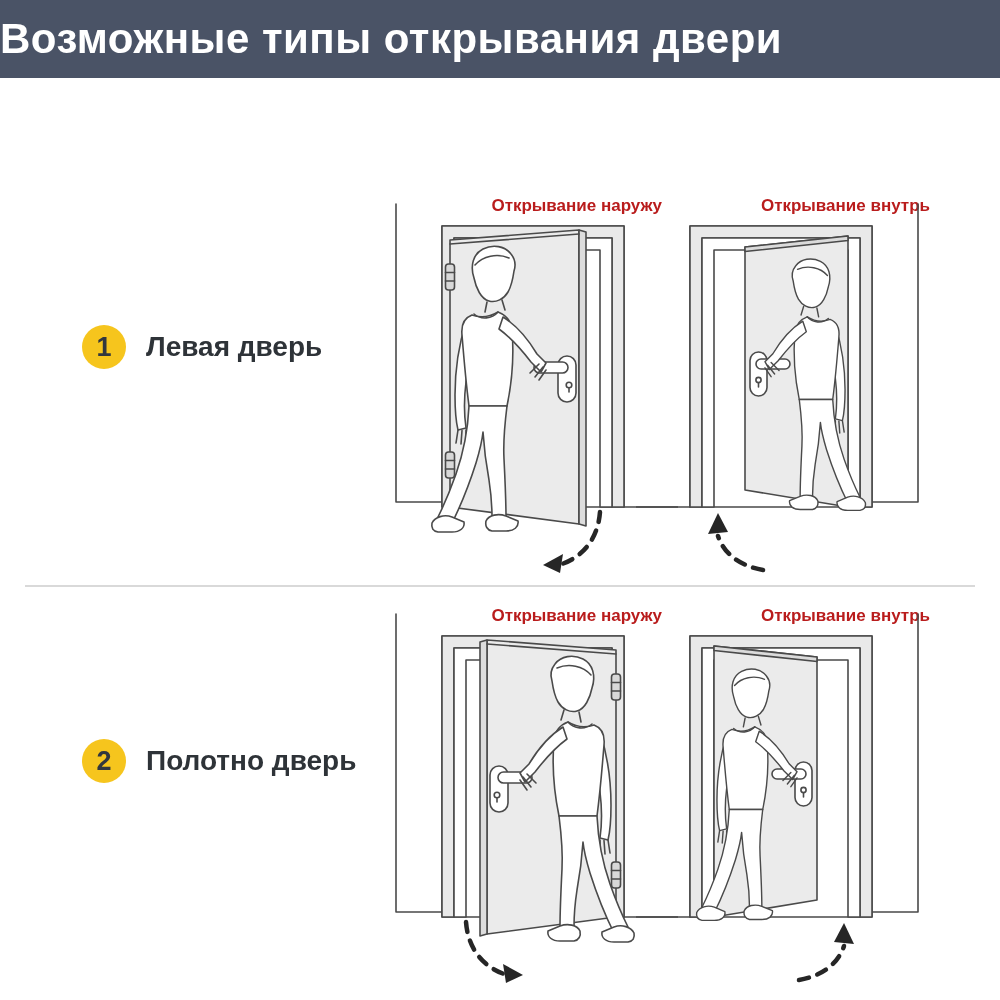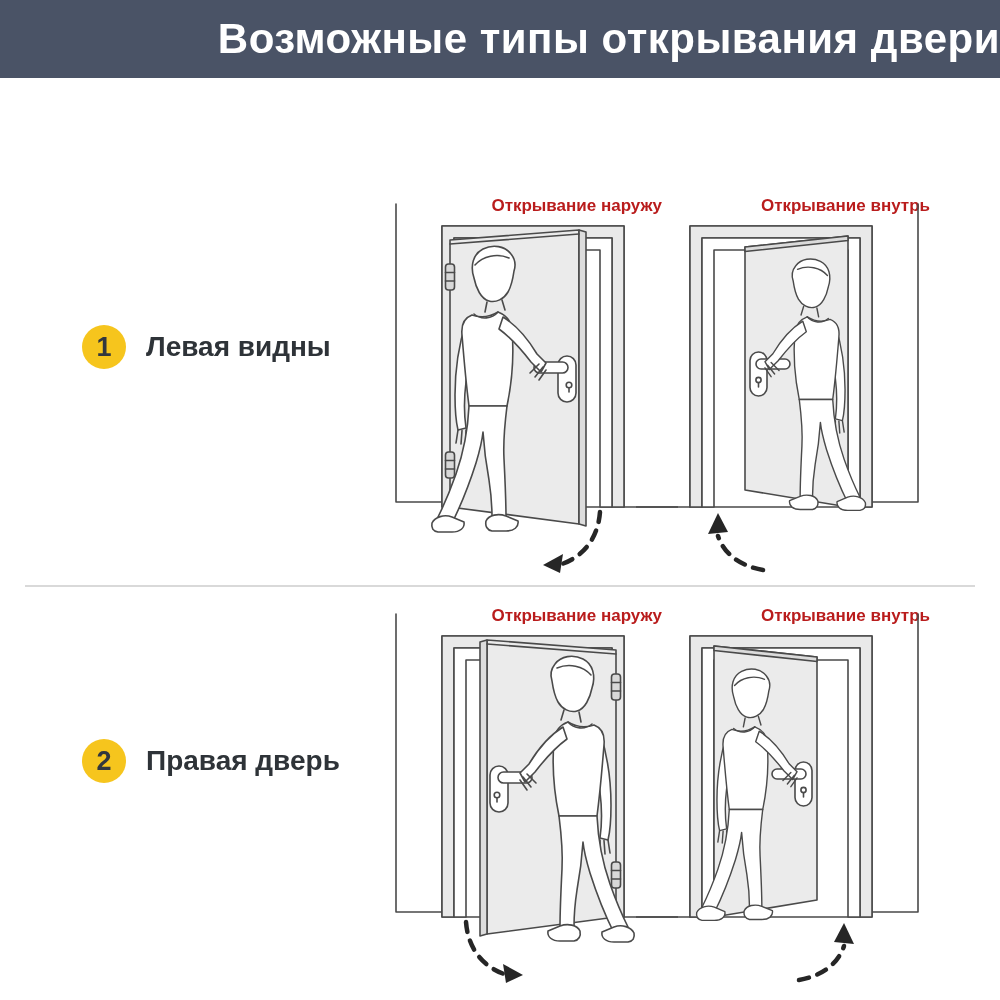--- a/index.html
+++ b/index.html
@@ -1,19 +1,19 @@
 <!DOCTYPE html>
 <html><head>
 <meta charset="utf-8">
 <style>
   html,body{margin:0;padding:0;background:#fff;}
   .page{position:relative;width:1000px;height:1000px;background:#FFFFFF;overflow:hidden;
         font-family:"Liberation Sans",sans-serif;color:#1F1F1F;}
   .header{position:absolute;left:0;top:0;width:1000px;height:78px;background:#4A5366;
-          display:flex;align-items:center;justify-content:flex-end;}
+          display:flex;align-items:center;justify-content:flex-start;}
   .header .title{color:#FFFFFF;font-size:42px;font-weight:bold;letter-spacing:.5px;white-space:nowrap;}
   .intro{position:absolute;left:80px;top:90px;width:862px;font-size:24px;line-height:33px;color:#1A1A1A;}
   .badge{position:absolute;width:44px;height:44px;border-radius:50%;background:#F6C51D;
          display:flex;align-items:center;justify-content:center;
          font-size:27px;font-weight:bold;color:#32373E;}
   .badge.b1{left:82px;top:325px;}
   .badge.b2{left:82px;top:739px;}
   .side-label{position:absolute;height:44px;display:flex;align-items:center;
               font-size:28px;font-weight:bold;color:#2E3338;white-space:nowrap;}
   .side-label.l1{left:146px;top:325px;}
@@ -107,40 +107,40 @@
       </g>
     </defs>
   </svg>
 
   <div class="header">
     <div class="title">Возможные типы открывания двери</div>
   </div>
 
 
   <div class="badge b1">1</div>
-  <div class="side-label l1">Левая видны</div>
+  <div class="side-label l1">Левая дверь</div>
 
   <div class="caption cA">Открывание наружу</div>
   <div class="caption cB">Открывание внутрь</div>
 
   <svg class="fig fA" viewBox="0 0 290 390">
     <use href="#env-out"></use>
       <use href="#scene-out"></use>
   </svg>
   <svg class="fig fB" viewBox="0 0 290 390">
     <g transform="translate(290,0) scale(-1,1)">
         <use href="#env-out"></use>
       </g>
     <use href="#scene-in"></use>
   </svg>
 
   <div class="divider"></div>
 
   <div class="badge b2">2</div>
-  <div class="side-label l2">Правая дверь</div>
+  <div class="side-label l2">Полотно дверь</div>
 
   <div class="caption cC">Открывание наружу</div>
   <div class="caption cD">Открывание внутрь</div>
 
   <svg class="fig fC" viewBox="0 0 290 390">
     <use href="#env-out"></use>
     <g transform="translate(290,0) scale(-1,1)">
         <use href="#scene-out"></use>
       </g>
   </svg>

